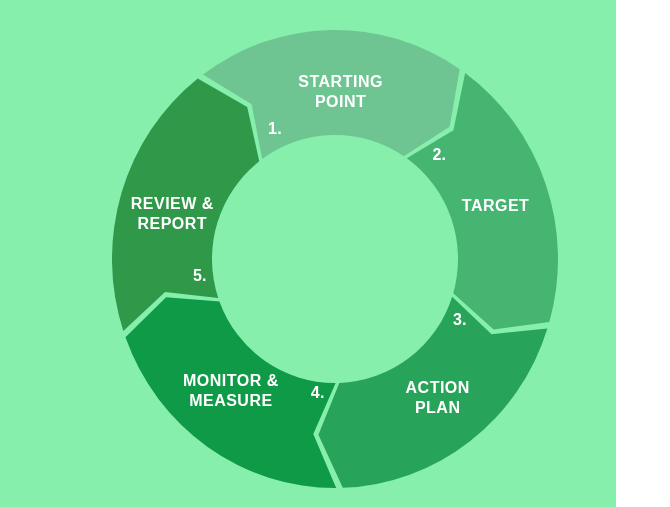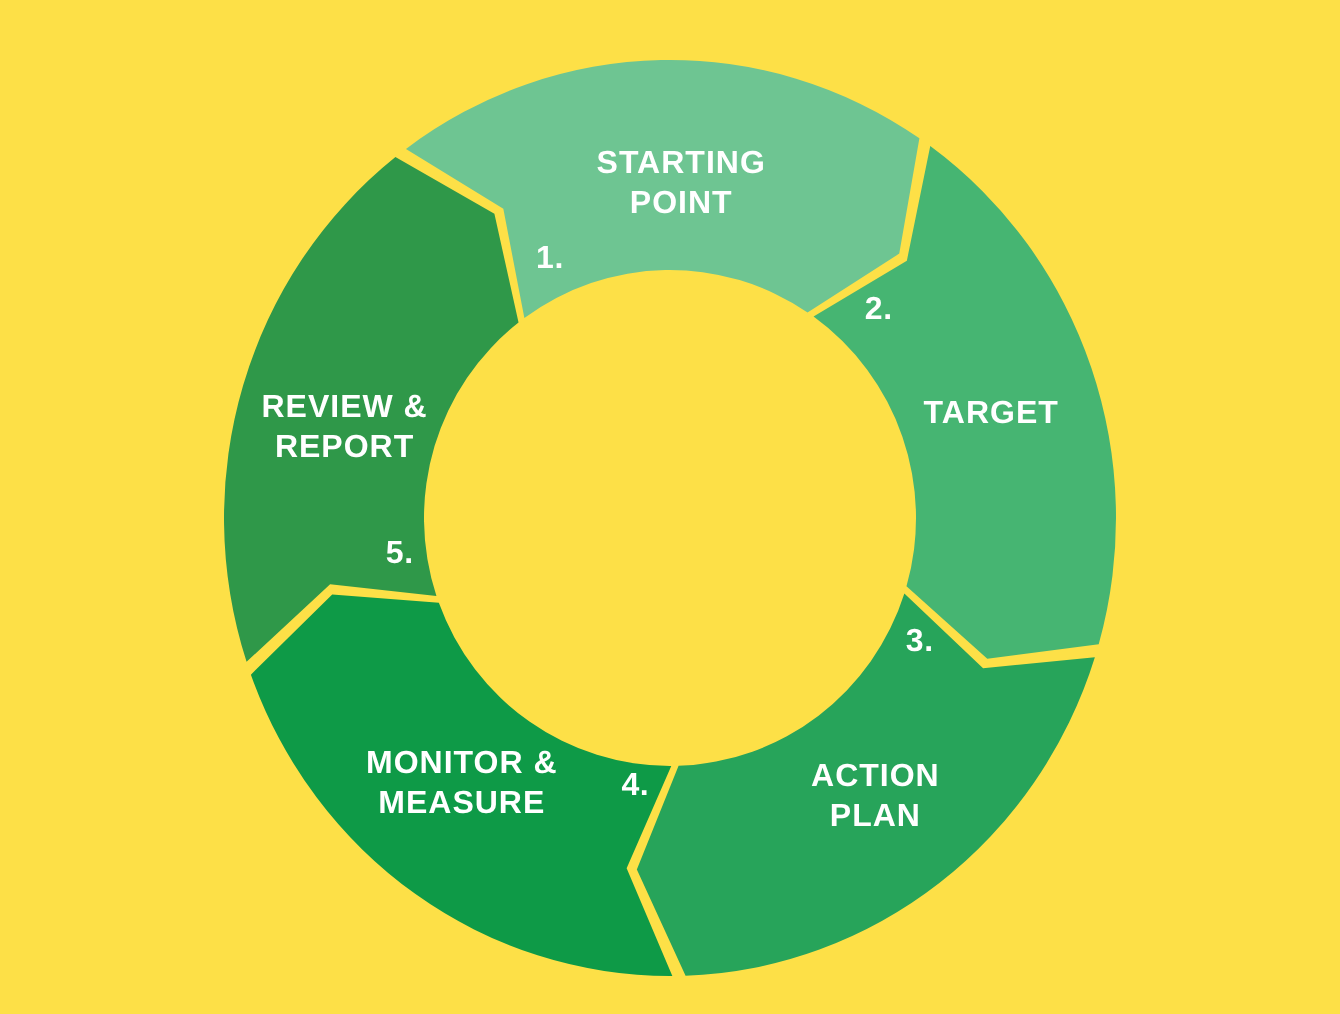--- a/index.html
+++ b/index.html
@@ -2,23 +2,23 @@
 <html><head>
 <meta charset="utf-8">
 <style>
   html, body {
     margin: 0;
     padding: 0;
     background: #ffffff;
   }
   .stage {
     position: relative;
-    width: 670px;
+    width: 616px;
     height: 507px;
-    background: #fde047;
+    background: #86efac;
     overflow: hidden;
     font-family: "Liberation Sans", sans-serif;
   }
   svg text {
     font-family: "Liberation Sans", "DejaVu Sans", sans-serif;
     font-weight: bold;
     fill: #ffffff;
   }
   .seg-label {
     font-size: 16px;

